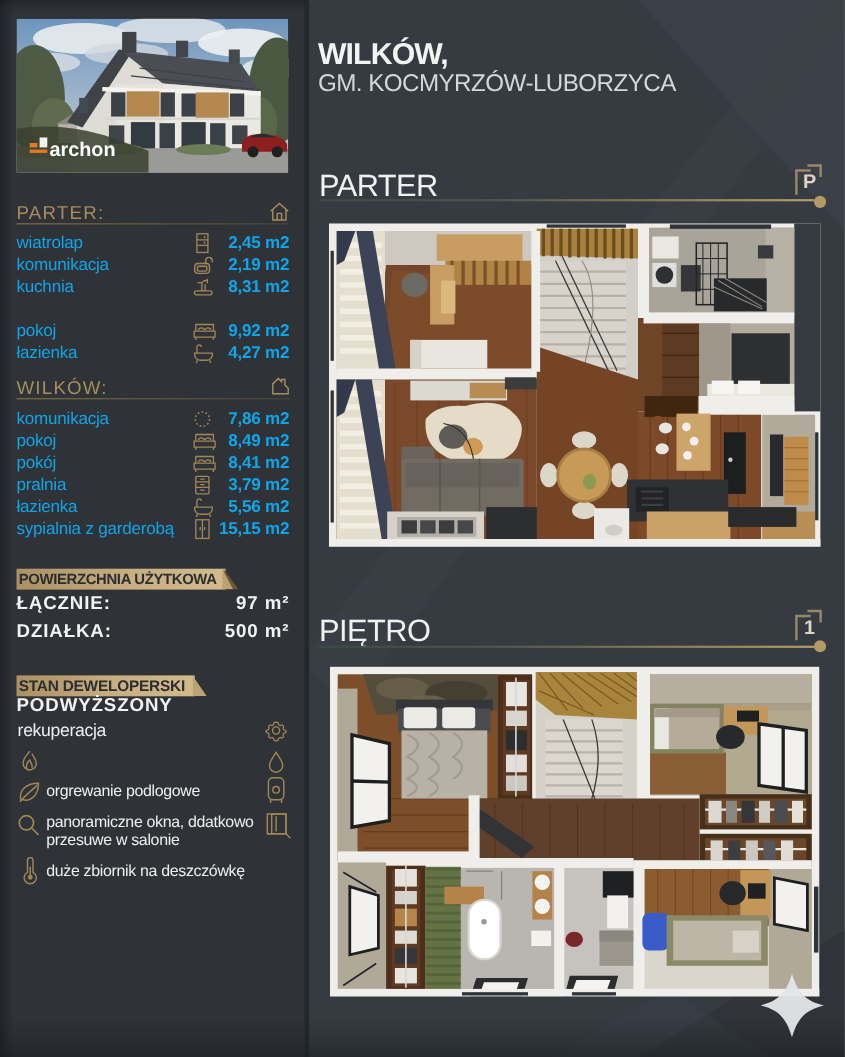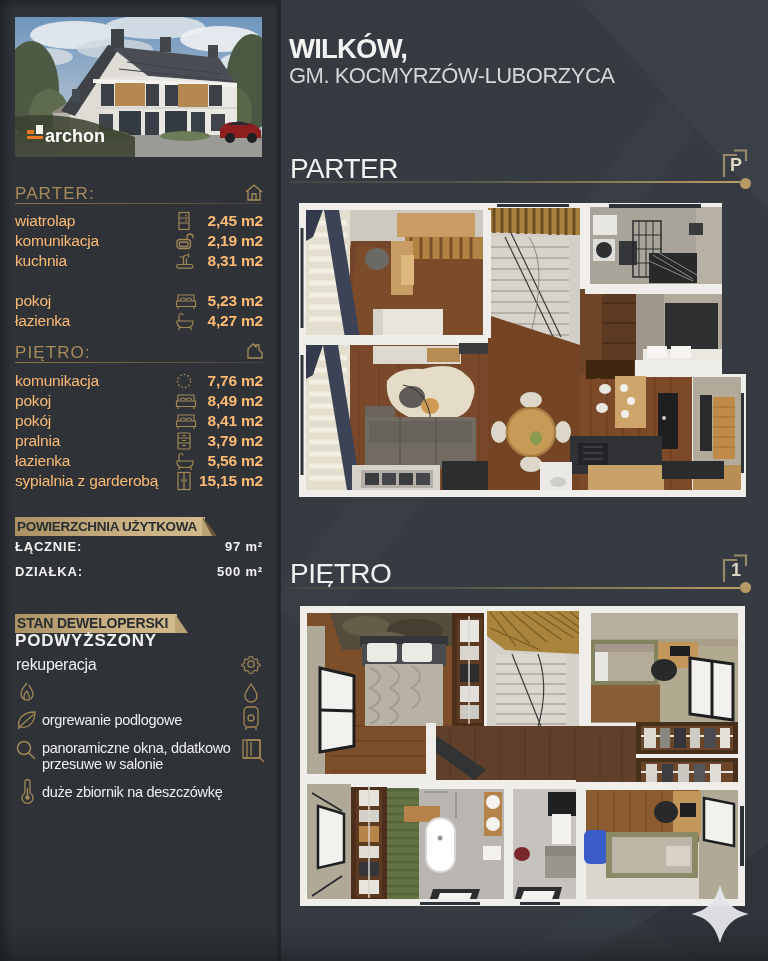--- a/index.html
+++ b/index.html
@@ -6,30 +6,30 @@
   #page{position:relative;width:768px;height:961px;background:#343941;overflow:hidden;
         font-family:"Liberation Sans",sans-serif;}
   #sidebar{position:absolute;left:0;top:0;width:278px;height:961px;background:#2f3338;}
   #sideshade{position:absolute;left:0;top:0;width:278px;height:961px;
      background:linear-gradient(90deg,rgba(20,22,25,.55) 0,rgba(20,22,25,0) 12px),
                 linear-gradient(180deg,rgba(20,22,25,.45) 0,rgba(20,22,25,0) 10px);}
   #divide{position:absolute;left:277px;top:0;width:4px;height:961px;background:#24272b;}
   #mainbg{position:absolute;left:281px;top:0;width:487px;height:961px;background:#363b42;}
   #bottomband{position:absolute;left:0;top:925px;width:768px;height:36px;
      background:linear-gradient(180deg,rgba(22,25,29,0) 0,rgba(22,25,29,.28) 24px,rgba(22,25,29,.5) 36px);z-index:30;}
-  .row{position:absolute;left:15px;width:248px;height:20px;color:#fdba74;font-size:15.5px;letter-spacing:-0.2px}
+  .row{position:absolute;left:15px;width:248px;height:20px;color:#0ea5e9;font-size:15.5px;letter-spacing:-0.2px}
   .rname{position:absolute;left:0;top:1px;white-space:nowrap}
   .ricon{position:absolute;left:159px;top:0px;width:22px;height:20px}
   .rval{position:absolute;right:0;top:1px;font-weight:bold;white-space:nowrap}
   .shead{position:absolute;left:15px;color:#a78d5b;font-weight:normal;font-size:17px;letter-spacing:1.1px}
   .sline{position:absolute;left:15px;width:248px;height:1px;
      background:linear-gradient(90deg,#8d7546,rgba(141,117,70,0.25));}
   .banner{position:absolute;left:15px;height:19px;color:#2a2d31;font-weight:bold;
      line-height:19px;padding-left:2px;white-space:nowrap}
-  .bigrow{position:absolute;left:15px;width:248px;color:#f2f2f1;font-weight:bold;font-size:13px;letter-spacing:0.8px}
+  .bigrow{position:absolute;left:15px;width:248px;color:#f2f2f1;font-weight:bold;font-size:17px;letter-spacing:0.8px}
   .bval{position:absolute;right:0;top:0}
   .feat{position:absolute;color:#eeeeec;font-size:14.5px;letter-spacing:-0.3px}
   #title1{position:absolute;left:289px;top:33px;color:#f3f3f2;font-size:27.5px;letter-spacing:-0.8px;font-weight:bold}
   #title2{position:absolute;left:289px;top:63px;color:#d4d6d8;font-size:22px;letter-spacing:-0.5px}
   .phead{position:absolute;left:290px;color:#f1f1f0;font-size:28px;letter-spacing:-0.5px}
   .pline{position:absolute;left:290px;width:450px;height:2px;
      background:linear-gradient(90deg,#3d4a43 0%,#4d554a 35%,#8a7a52 70%,#b59c6c 100%);z-index:5}
   .pdot{position:absolute;width:11px;height:11px;border-radius:50%;background:#b59a66;z-index:6}
 </style>
 </head>
@@ -150,42 +150,42 @@
       <span class="ricon"><svg width="20" height="20" viewBox="0 0 20 20" fill="none" stroke="#a18756" stroke-width="1.2">
           <path d="M9.5,13.5 V7.5 M12.5,13.5 V7.5 M9.5,7.5 a3.5 3.5 0 0 1 3.5,-3.5 h1.5 M14.5,2.5 V6.5 M9.5,6 H5.5 M4.5,13.5 H17 a1.8 1.8 0 0 1 0,3.6 H4.5 a1.8 1.8 0 0 1 0,-3.6 Z"></path>
         </svg></span>
       <span class="rval">8,31 m2</span>
     </div>
   <div class="row" style="top:291px">
       <span class="rname">pokoj</span>
       <span class="ricon"><svg width="24" height="20" viewBox="0 0 24 20" fill="none" stroke="#a18756" stroke-width="1.2">
           <path d="M4,10 V4 H20 V10 M2.5,10 H21.5 V15.5 H2.5 Z M4,15.5 V18 M20,15.5 V18 M6.5,9 a2.5 2 0 0 1 5,0 M12.5,9 a2.5 2 0 0 1 5,0"></path>
         </svg></span>
-      <span class="rval">5,23 m2</span>
+      <span class="rval">9,92 m2</span>
     </div>
   <div class="row" style="top:311px">
       <span class="rname">łazienka</span>
       <span class="ricon"><svg width="22" height="20" viewBox="0 0 22 20" fill="none" stroke="#a18756" stroke-width="1.2">
           <path d="M3,10 H19 V11.5 A5 5 0 0 1 14,16.5 H8 A5 5 0 0 1 3,11.5 Z M5,10 V4.5 a2 2 0 0 1 4,0 M5.5,16.5 L4.5,19 M16.5,16.5 L17.5,19"></path>
         </svg></span>
       <span class="rval">4,27 m2</span>
     </div>
 
-  <div class="shead" style="top:343px">PIĘTRO:</div>
+  <div class="shead" style="top:343px">WILKÓW:</div>
   <div class="sline" style="top:362px"></div>
   <svg class="hicon" style="position:absolute;left:246px;top:342px" width="18" height="18" viewBox="0 0 18 18" fill="none" stroke="#a78d5b" stroke-width="1.3">
     <path d="M2,16 V7 L7,2 L10,5 V3 h3 v5 l3,3 v5 Z"></path>
   </svg>
 
   <div class="row" style="top:371px">
       <span class="rname">komunikacja</span>
       <span class="ricon"><svg width="20" height="20" viewBox="0 0 20 20" fill="none" stroke="#a18756" stroke-width="1.4">
           <circle cx="10" cy="10" r="6.5" stroke-dasharray="1.6 2.1"></circle>
         </svg></span>
-      <span class="rval">7,76 m2</span>
+      <span class="rval">7,86 m2</span>
     </div>
   <div class="row" style="top:391px">
       <span class="rname">pokoj</span>
       <span class="ricon"><svg width="24" height="20" viewBox="0 0 24 20" fill="none" stroke="#a18756" stroke-width="1.2">
           <path d="M4,10 V4 H20 V10 M2.5,10 H21.5 V15.5 H2.5 Z M4,15.5 V18 M20,15.5 V18 M6.5,9 a2.5 2 0 0 1 5,0 M12.5,9 a2.5 2 0 0 1 5,0"></path>
         </svg></span>
       <span class="rval">8,49 m2</span>
     </div>
   <div class="row" style="top:411px">
       <span class="rname">pokój</span>

